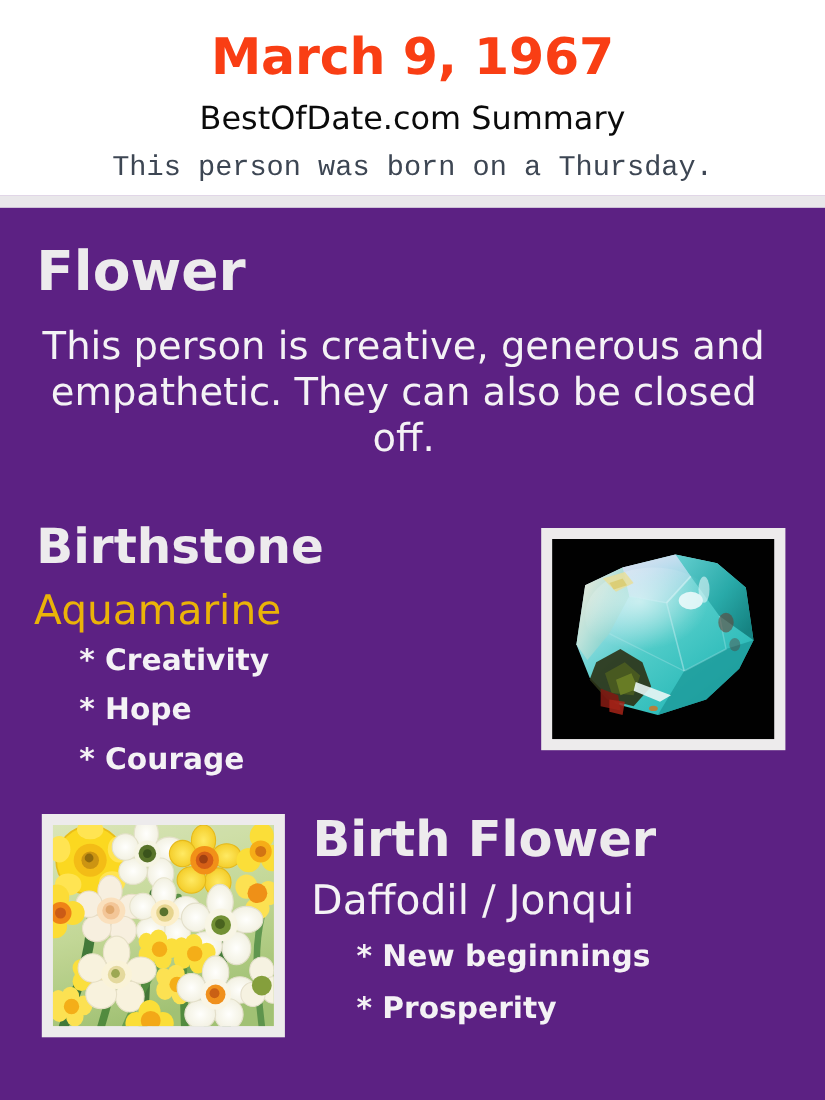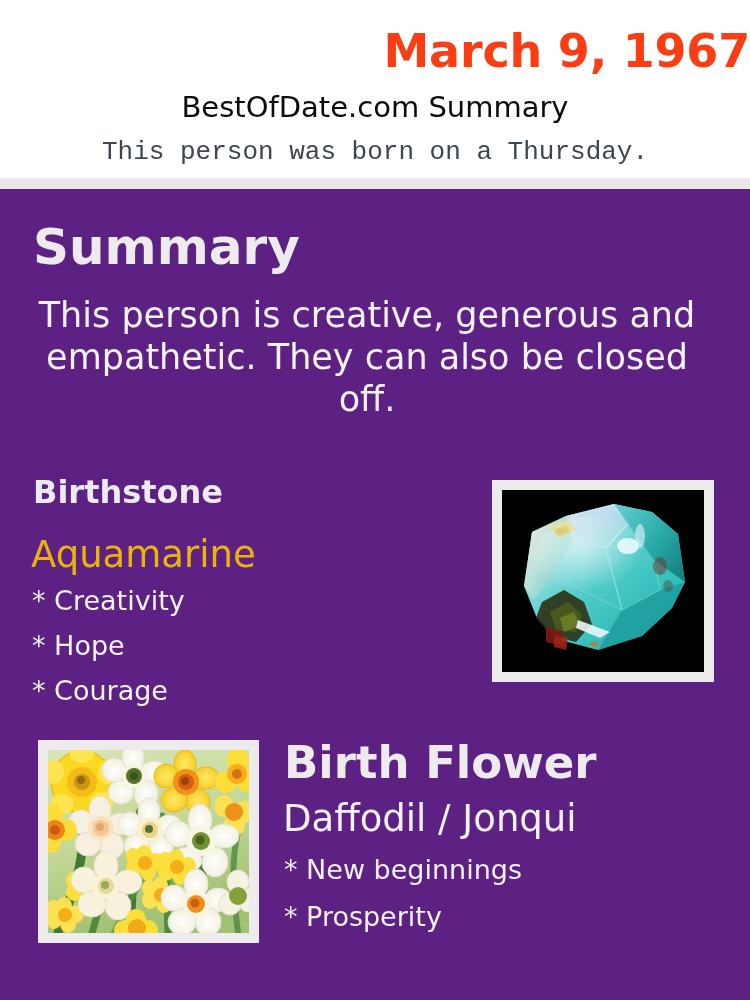--- a/index.html
+++ b/index.html
@@ -14,21 +14,20 @@
   
   .header {
     position:absolute; left:0; top:0; width:750px; height:178px;
     background:#FFFFFF; text-align:center;
   }
   .date-title {
     font-family:"DejaVu Sans", sans-serif;
     font-size:46px; font-weight:bold; color:#F93E14;
     letter-spacing:-0.2px; line-height:1;
     padding-top:28px;
-    text-align:right;
   }
   .site-summary {
     font-family:"DejaVu Sans", sans-serif;
     font-size:29px; font-weight:normal; color:#0B0B0B;
     line-height:1; padding-top:19px;
   }
   .born-line {
     font-family:Liberation Mono, monospace;
     font-size:26px; font-weight:normal; color:#3D4653;
     line-height:1; padding-top:17px;
@@ -52,34 +51,34 @@
   .zodiac-desc {
     position:absolute; left:31px; top:105px; width:672px;
     font-size:35px; font-weight:normal; color:#F4F2F5;
     line-height:1.20;
     text-align:center;
   }
 
   
   .stone-heading {
     position:absolute; left:33px; top:287px;
-    font-size:32px; font-weight:bold; color:#EDEBED;
+    font-size:44px; font-weight:bold; color:#EDEBED;
     line-height:1;
   }
   .stone-name {
     position:absolute; left:31px; top:347px;
     font-size:37px; font-weight:normal; color:#eab308;
     line-height:1;
   }
   .stone-traits {
     position:absolute; left:32px; top:398px;
   }
   .trait {
-    font-size:27px; font-weight:normal; color:#F4F2F5;
-    line-height:1; margin-bottom:18px; white-space:nowrap;
+    font-size:27px; font-weight:bold; color:#F4F2F5;
+    line-height:1; margin-bottom:18px; white-space:nowrap;margin-left:40px;
   }
 
   
   .frame {
     position:absolute;
     background:#EDEBEC;
     padding:10px;
   }
   .frame-inner { width:100%; height:100%; overflow:hidden; position:relative; }
 
@@ -115,21 +114,21 @@
 
   <div class="header">
     <div class="date-title">March 9, 1967</div>
     <div class="site-summary">BestOfDate.com Summary</div>
     <div class="born-line">This person was born on a Thursday.</div>
   </div>
   <div class="divider"></div>
 
   <div class="body-area">
 
-    <div class="zodiac-name">Summary</div>
+    <div class="zodiac-name">Flower</div>
     <div class="zodiac-desc">This person is creative, generous and empathetic. They can also be closed off.</div>
 
     <div class="stone-heading">Birthstone</div>
     <div class="stone-name">Aquamarine</div>
     <div class="stone-traits">
       <div class="trait">* Creativity</div>
       <div class="trait">* Hope</div>
       <div class="trait">* Courage</div>
     </div>
 

